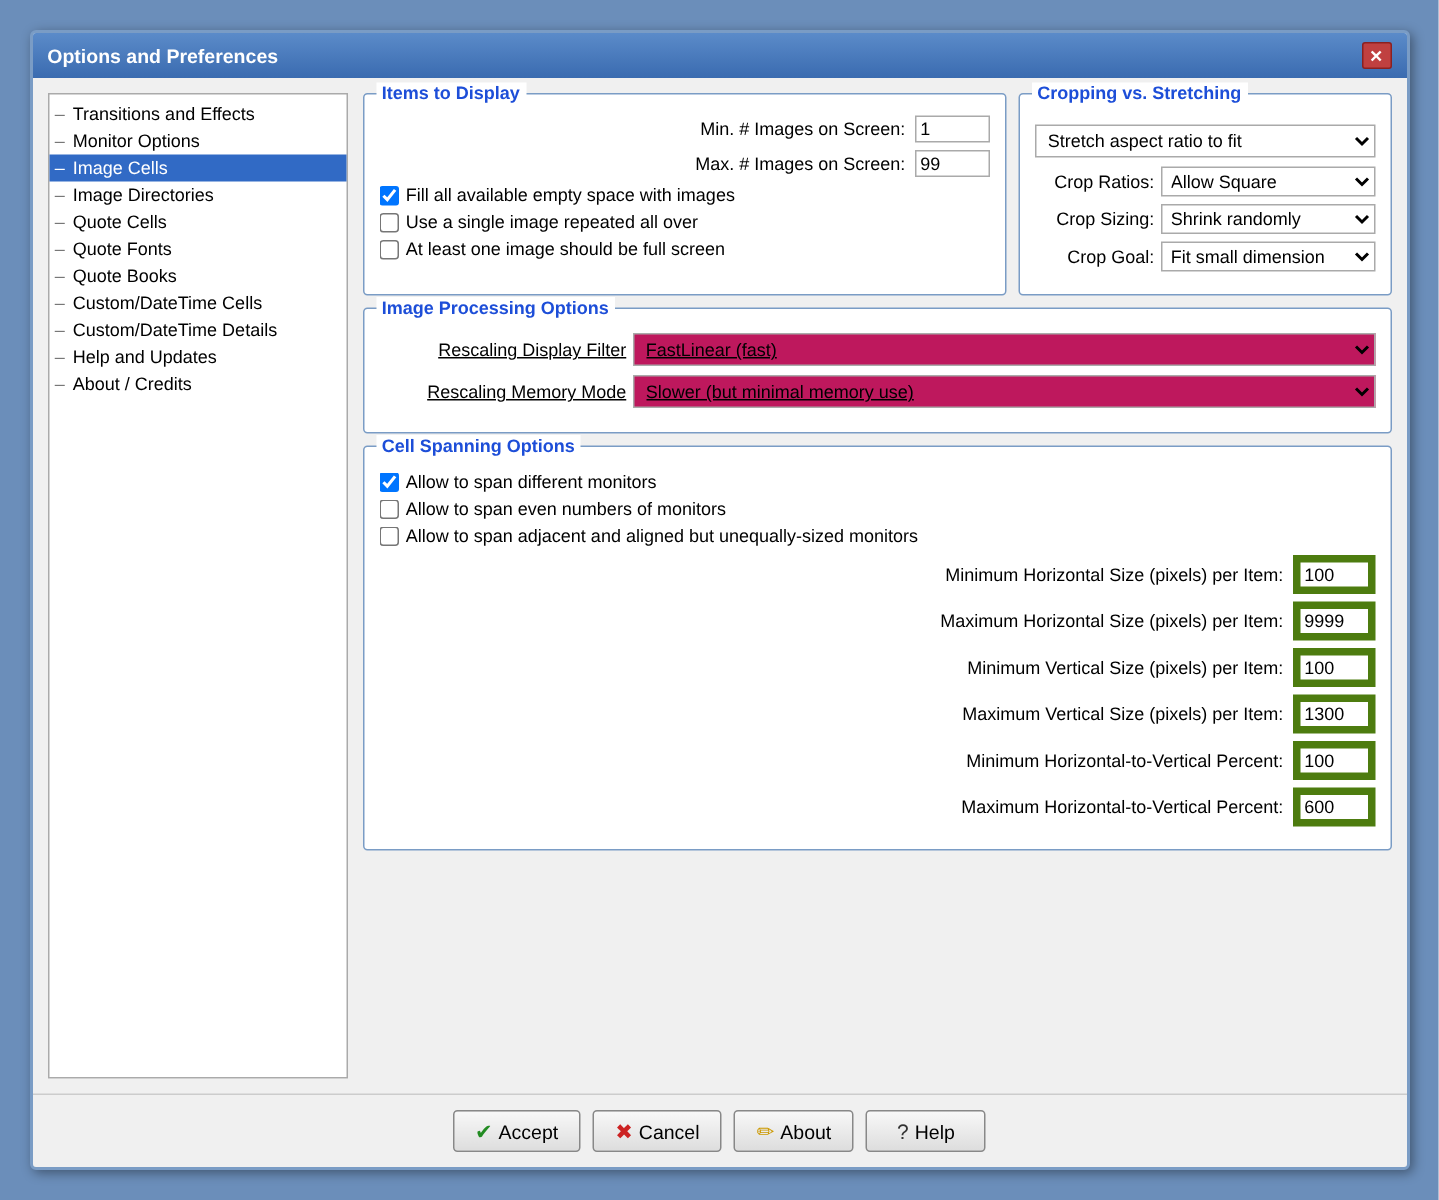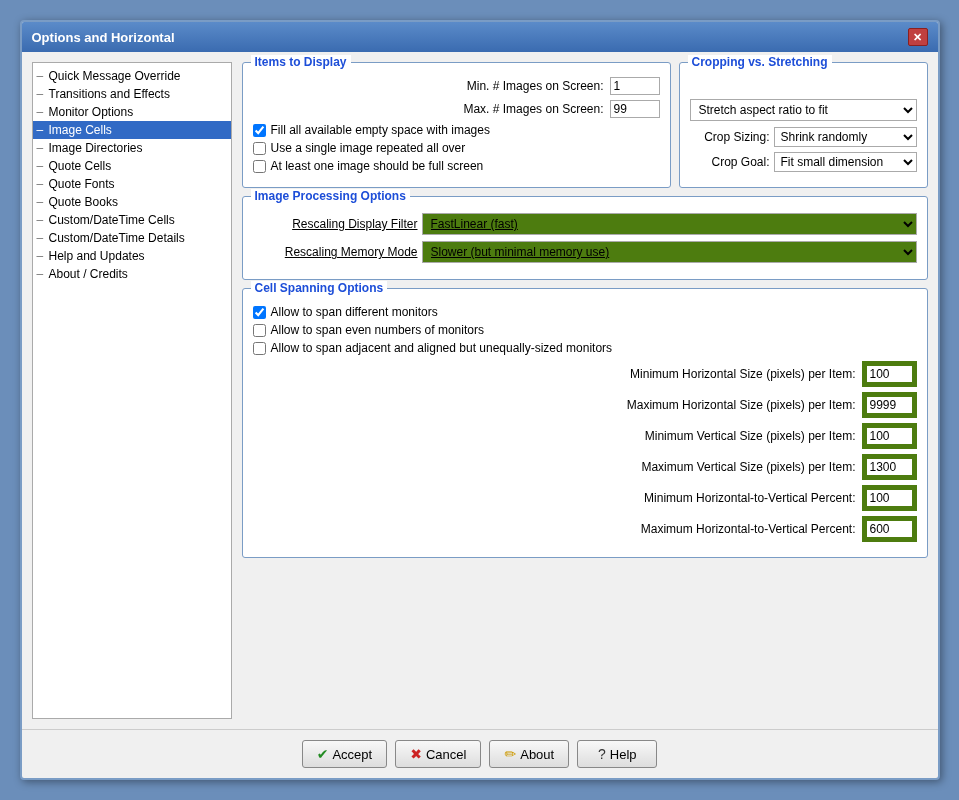--- a/index.html
+++ b/index.html
@@ -179,21 +179,21 @@
     .processing-label {
       width: 165px;
       text-align: right;
       font-size: 12px;
     }
     .processing-select {
       flex: 1;
       border: 1px solid #aaa;
       padding: 2px 4px;
       font-size: 12px;
-      background: #4d7c0f;
+      background: #be185d;
     }
     .span-row {
       display: flex;
       align-items: center;
       margin-bottom: 4px;
       font-size: 12px;
     }
     .span-row input[type=checkbox] {
       margin-right: 5px;
     }
@@ -242,28 +242,27 @@
     .cancel-icon { color: #cc2222; }
     .apply-icon { color: #cc9900; }
     .help-icon { color: #333; }
   </style>
 </head>
 <body>
 
 <div class="dialog">
 
   <div class="title-bar">
-    <span class="title-bar-text">Options and Horizontal</span>
+    <span class="title-bar-text">Options and Preferences</span>
     <div class="close-btn">✕</div>
   </div>
 
   <div class="dialog-body">
 
     <div class="sidebar">
-      <div class="sidebar-item">Quick Message Override</div>
       <div class="sidebar-item">Transitions and Effects</div>
       <div class="sidebar-item">Monitor Options</div>
       <div class="sidebar-item selected">Image Cells</div>
       <div class="sidebar-item">Image Directories</div>
       <div class="sidebar-item">Quote Cells</div>
       <div class="sidebar-item">Quote Fonts</div>
       <div class="sidebar-item">Quote Books</div>
       <div class="sidebar-item">Custom/DateTime Cells</div>
       <div class="sidebar-item">Custom/DateTime Details</div>
       <div class="sidebar-item">Help and Updates</div>
@@ -295,24 +294,32 @@
             </div>
             <div class="checkbox-row">
               <input type="checkbox" style="">
               <span>At least one image should be full screen</span>
             </div>
           </div>
         </div>
 
         <div class="group-box cropping-section">
           <span class="group-box-title">Cropping vs. Stretching</span>
-          <div style="margin-top:24px;">
+          <div style="margin-top:8px;">
             <select class="stretch-select">
               <option>Stretch aspect ratio to fit</option>
             </select>
+            <div class="crop-row">
+              <span class="crop-label">Crop Ratios:</span>
+              <select class="crop-select">
+                <option>Allow Square</option>
+                <option>Allow Wide</option>
+                <option>Allow Tall</option>
+              </select>
+            </div>
             <div class="crop-row">
               <span class="crop-label">Crop Sizing:</span>
               <select class="crop-select">
                 <option>Shrink randomly</option>
                 <option>Shrink always</option>
                 <option>Shrink never</option>
               </select>
             </div>
             <div class="crop-row">
               <span class="crop-label">Crop Goal:</span>

